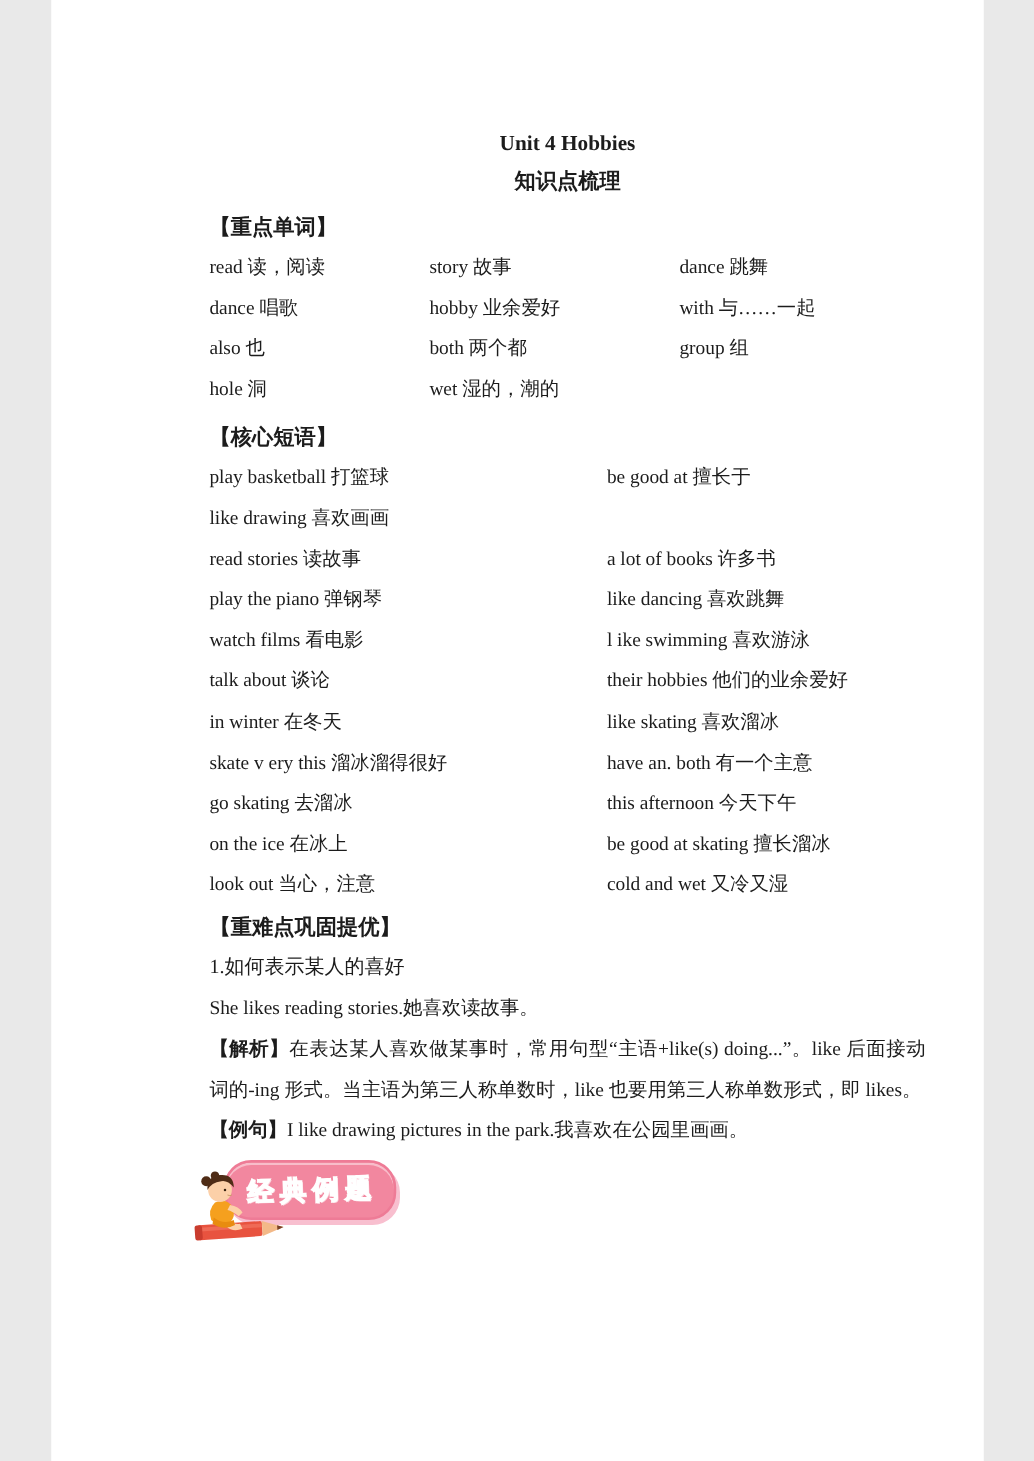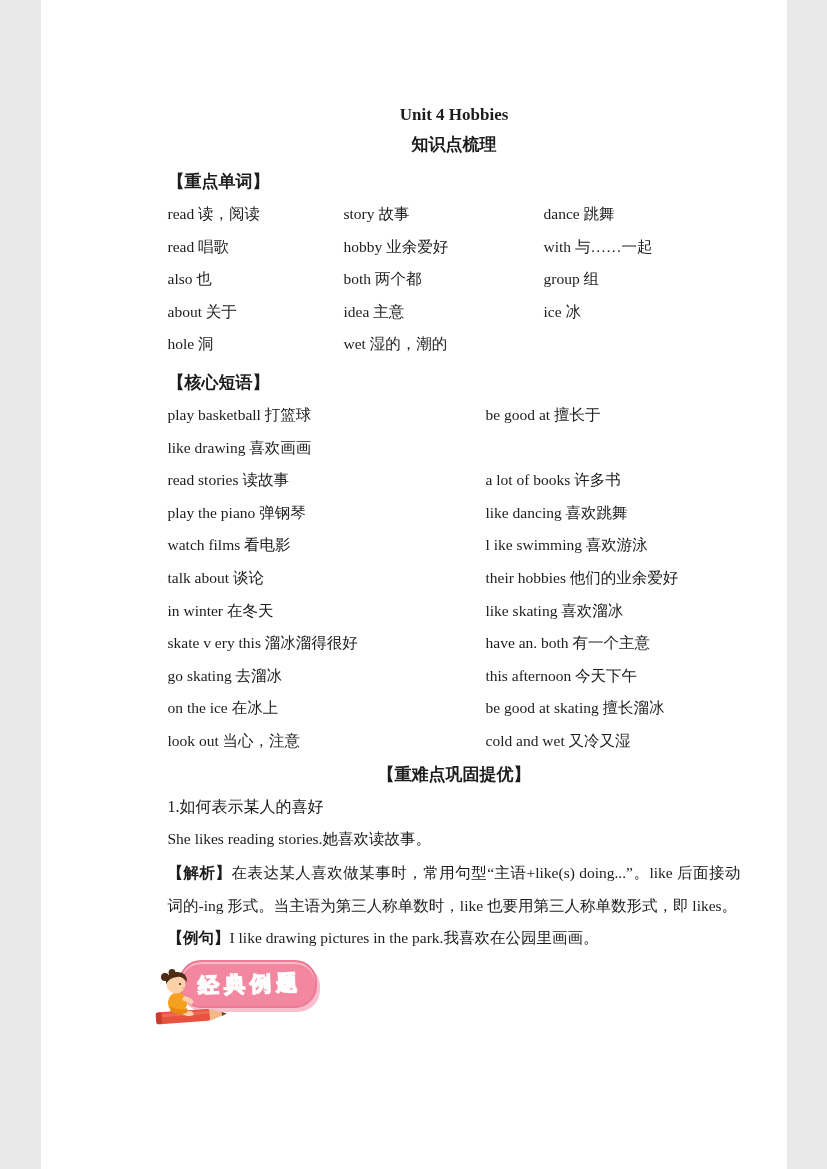--- a/index.html
+++ b/index.html
@@ -116,35 +116,30 @@
 
     <div class="section-heading">【重点单词】</div>
 
     <div class="word-grid">
       <div class="row">
         <span>read 读，阅读</span>
         <span>story 故事</span>
         <span>dance 跳舞</span>
       </div>
       <div class="row">
-        <span>read 唱歌</span>
+        <span>dance 唱歌</span>
         <span>hobby 业余爱好</span>
         <span>with 与……一起</span>
       </div>
       <div class="row">
         <span>also 也</span>
         <span>both 两个都</span>
         <span>group 组</span>
       </div>
       <div class="row">
-        <span>about 关于</span>
-        <span>idea 主意</span>
-        <span>ice 冰</span>
-      </div>
-      <div class="row">
         <span>hole 洞</span>
         <span>wet 湿的，潮的</span>
         <span></span>
       </div>
     </div>
 
     <div class="section-heading">【核心短语】</div>
 
     <div class="phrase-grid">
       <div class="row">
@@ -185,21 +180,21 @@
       <div class="row">
         <span>on the ice 在冰上</span>
         <span>be good at skating 擅长溜冰</span>
       </div>
       <div class="row">
         <span>look out 当心，注意</span>
         <span>cold and wet 又冷又湿</span>
       </div>
     </div>
 
-    <div class="section-heading" style="margin-top:0;text-align:center;">【重难点巩固提优】</div>
+    <div class="section-heading" style="margin-top:0;">【重难点巩固提优】</div>
 
     <div class="sub-heading">1.如何表示某人的喜好</div>
 
     <div class="body-line">She likes reading stories.她喜欢读故事。</div>
 
     <p class="analysis"><span class="label-bold">【解析】</span><span>在表达某人喜欢做某事时，常用句型“主语+like(s) doing...”。like 后面接动词的-ing 形式。当主语为第三人称单数时，like 也要用第三人称单数形式，即 likes。</span></p>
 
     <div class="body-line"><span class="label-bold">【例句】</span><span>I like drawing pictures in the park.我喜欢在公园里画画。</span></div>
 
     <div class="badge-area">

